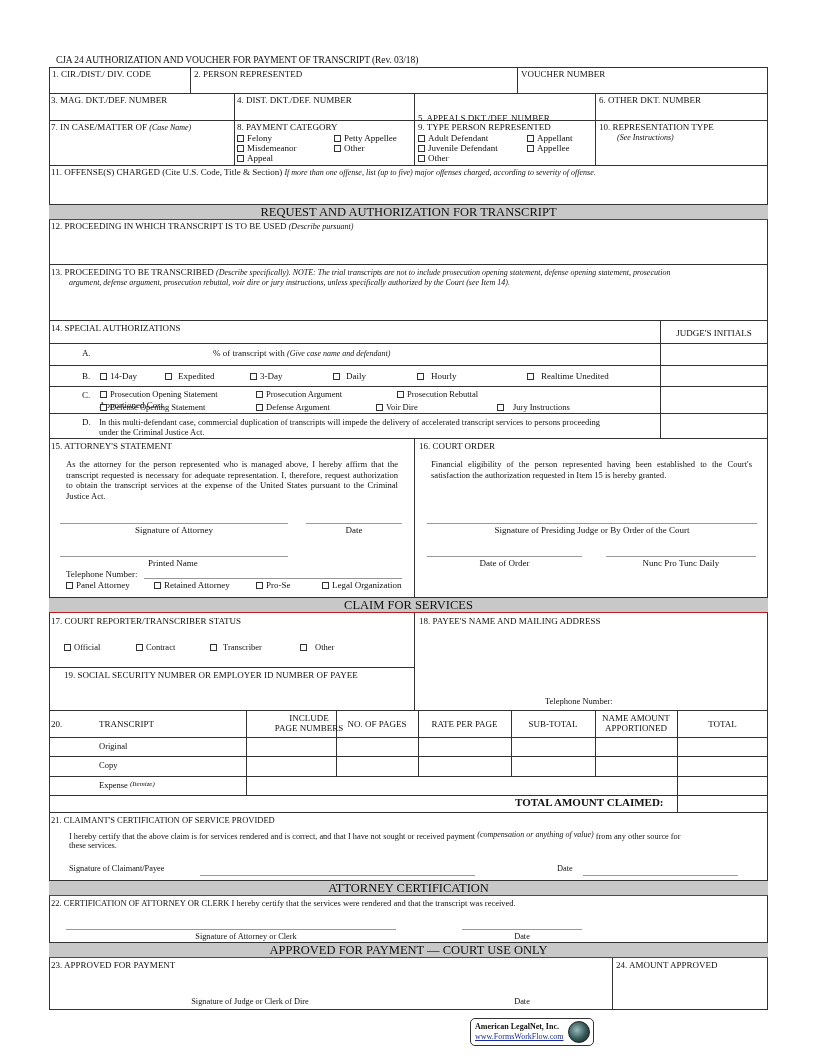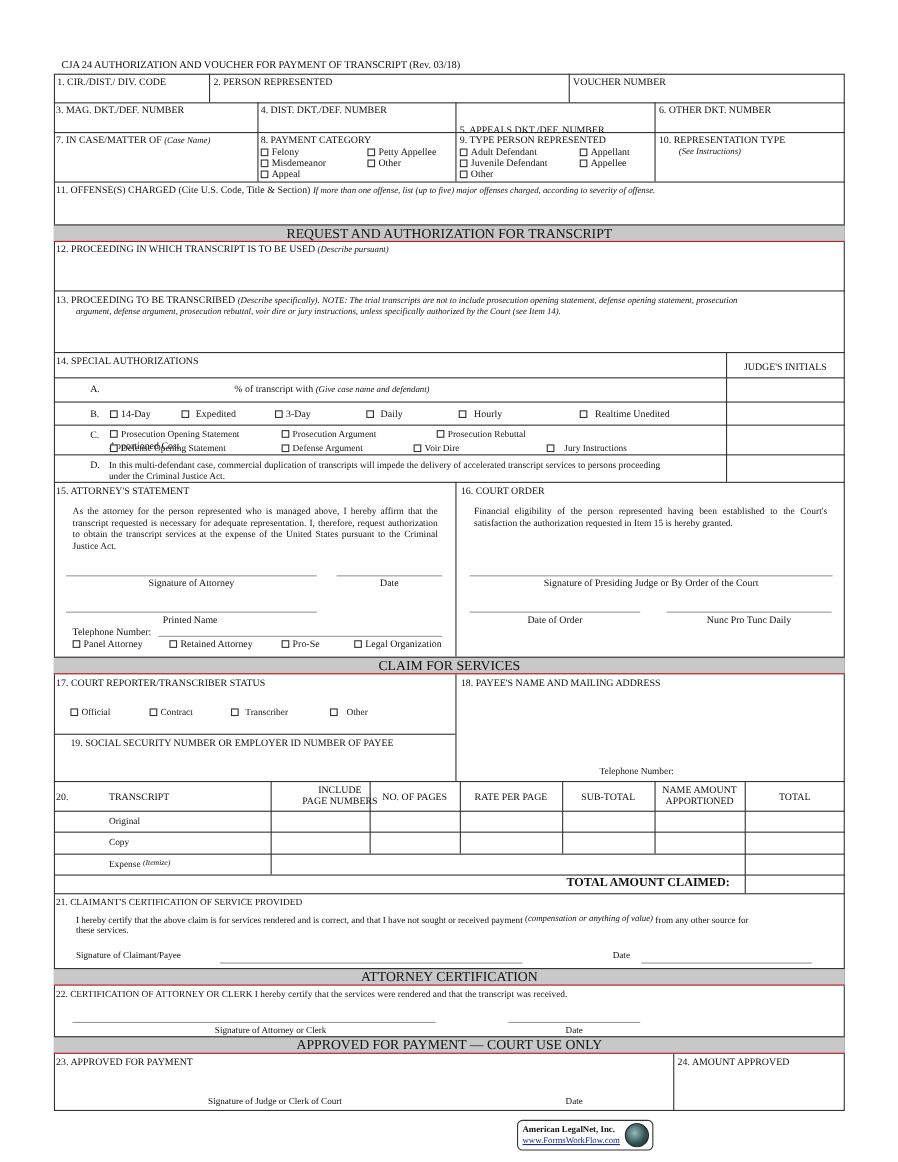--- a/index.html
+++ b/index.html
@@ -218,20 +218,20 @@
 <div class="lbl" style="left:51px;top:898px;font-size:8.5px;">22.   CERTIFICATION OF ATTORNEY OR CLERK   I hereby certify that the services were rendered and that the transcript was received.</div>
 <div class="sig" style="left:66px;top:929px;width:330px;"></div>
 <div class="sig" style="left:462px;top:929px;width:120px;"></div>
 <div class="lbl ctr" style="left:66px;top:931px;width:360px;font-size:8.3px;">Signature of Attorney or Clerk</div>
 <div class="lbl ctr" style="left:462px;top:931px;width:120px;font-size:8.3px;">Date</div>
 
 <div class="band" style="top:942px;">APPROVED FOR PAYMENT — COURT USE ONLY</div>
 <div class="vl" style="left:612px;top:958px;height:52px;"></div>
 <div class="lbl" style="left:51px;top:960px;">23.   APPROVED FOR PAYMENT</div>
 <div class="lbl" style="left:616px;top:960px;">24.   AMOUNT APPROVED</div>
-<div class="lbl ctr" style="left:150px;top:996px;width:200px;font-size:8.3px;">Signature of Judge or Clerk of Court</div>
+<div class="lbl ctr" style="left:150px;top:996px;width:200px;font-size:8.3px;">Signature of Judge or Clerk of Dire</div>
 <div class="lbl ctr" style="left:482px;top:996px;width:80px;font-size:8.3px;">Date</div>
 
 <div class="abs logo">
   <span class="t1">American LegalNet, Inc.</span>
   <span class="t2">www.FormsWorkFlow.com</span>
   <span class="globe"></span>
 </div>
 
 </body></html>

